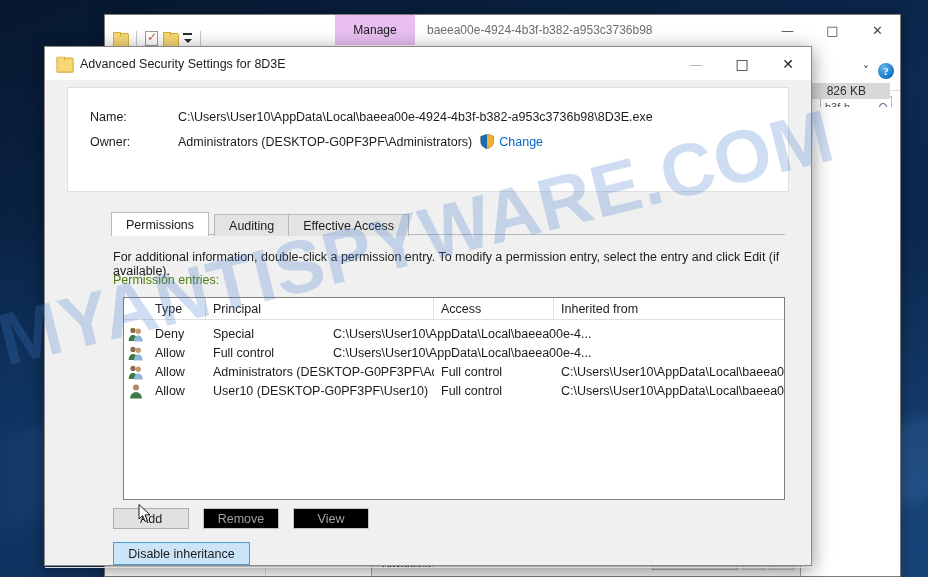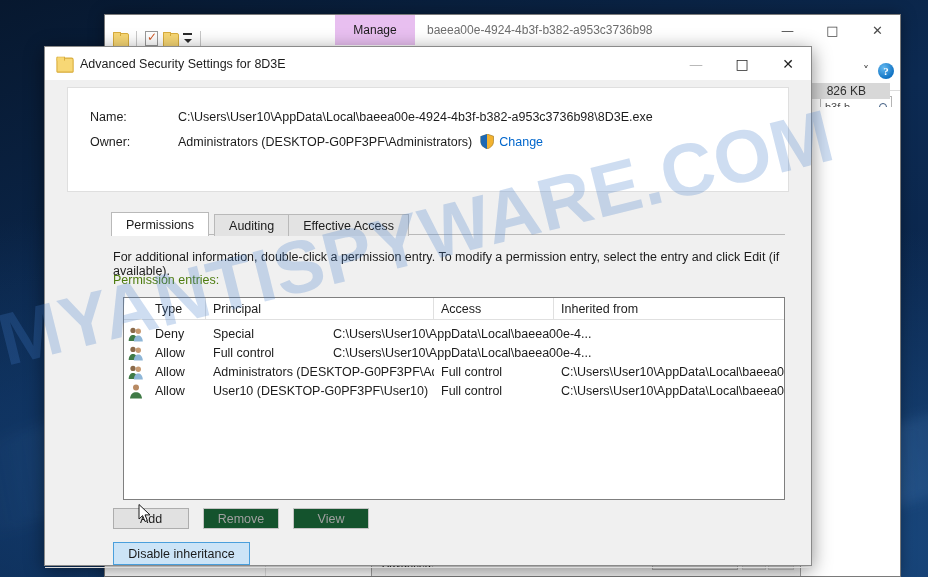--- a/index.html
+++ b/index.html
@@ -251,21 +251,21 @@
   .lb-row > div { display:flex; align-items:center; padding-left: 7px; height: 19px; overflow:hidden; white-space:nowrap;}
   .lb-row .c-icon { padding-left: 4px; }
   .usr-ico { width: 16px; height: 16px; display:block; }
 
   .btnrow1 { position: absolute; left: 68px; top: 461px; display: flex; gap: 14px; }
   .wbtn {
     width: 76px; height: 21px; background: #e1e1e1; border: 1px solid #adadad;
     font-size: 12.5px; color: #1c1c1c;
     display:flex; align-items:center; justify-content:center;
   }
-  .wbtn.disabled { color: #a0a0a0; border-color: #c4c4c4; background:#14532d; }
+  .wbtn.disabled { color: #a0a0a0; border-color: #c4c4c4; background:#000000; }
   .disable-inh {
     position: absolute; left: 68px; top: 495px;
     width: 137px; height: 23px;
     background: #cce4f7; border: 1px solid #4a9fdc;
     font-size: 12.5px; color: #1c1c1c;
     display:flex; align-items:center; justify-content:center;
   }
   .cursor {
     position: absolute; left: 138px; top: 504px; z-index: 40;
     width: 14px; height: 20px;

